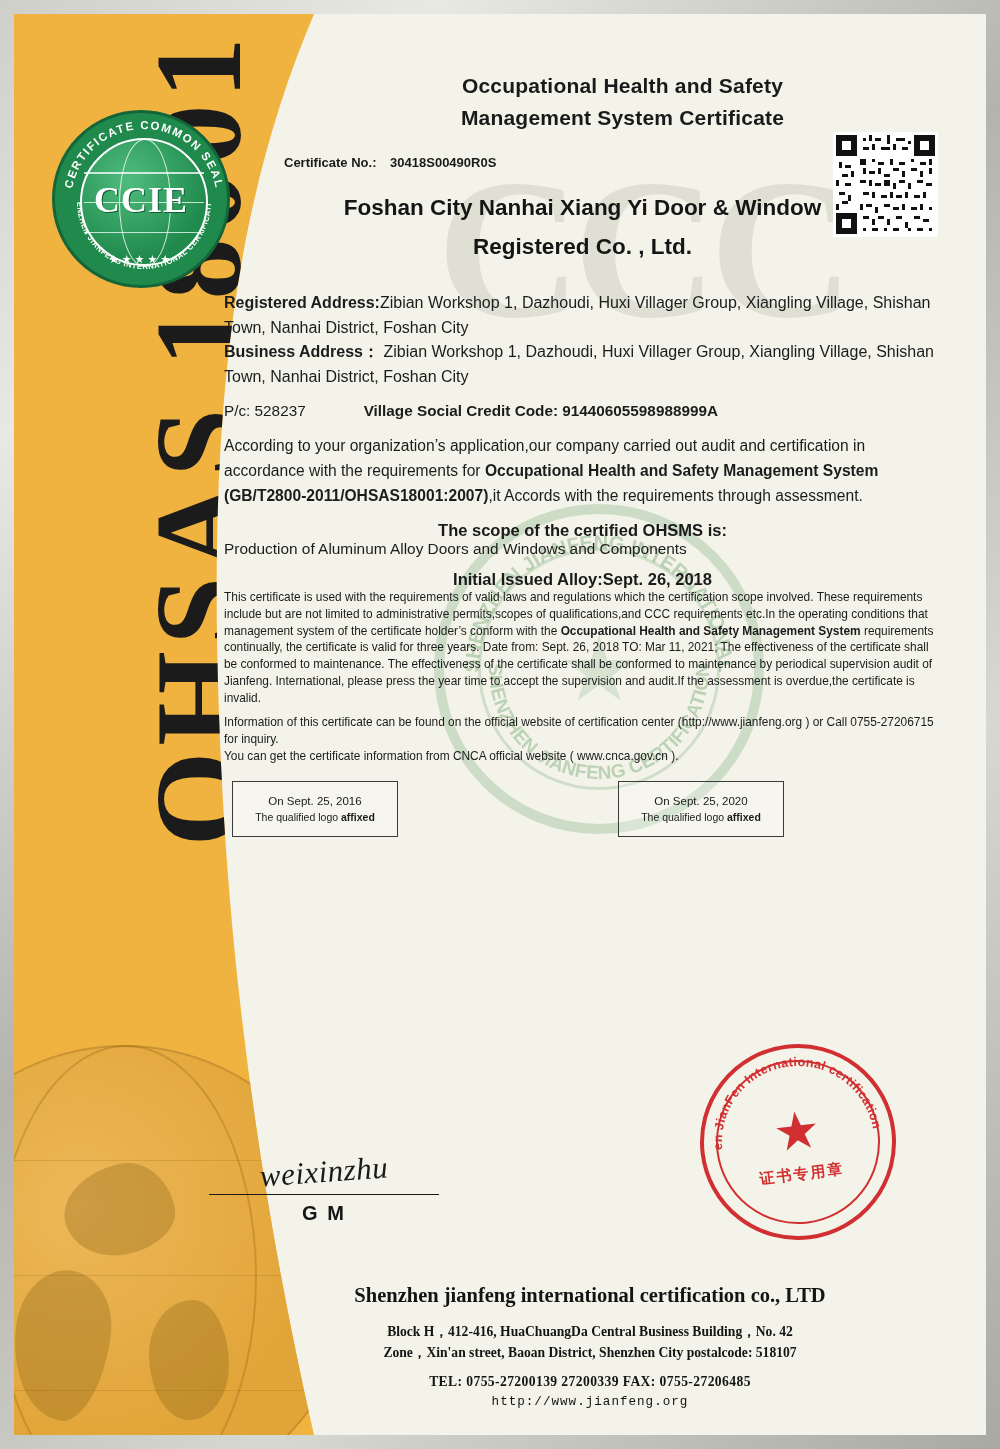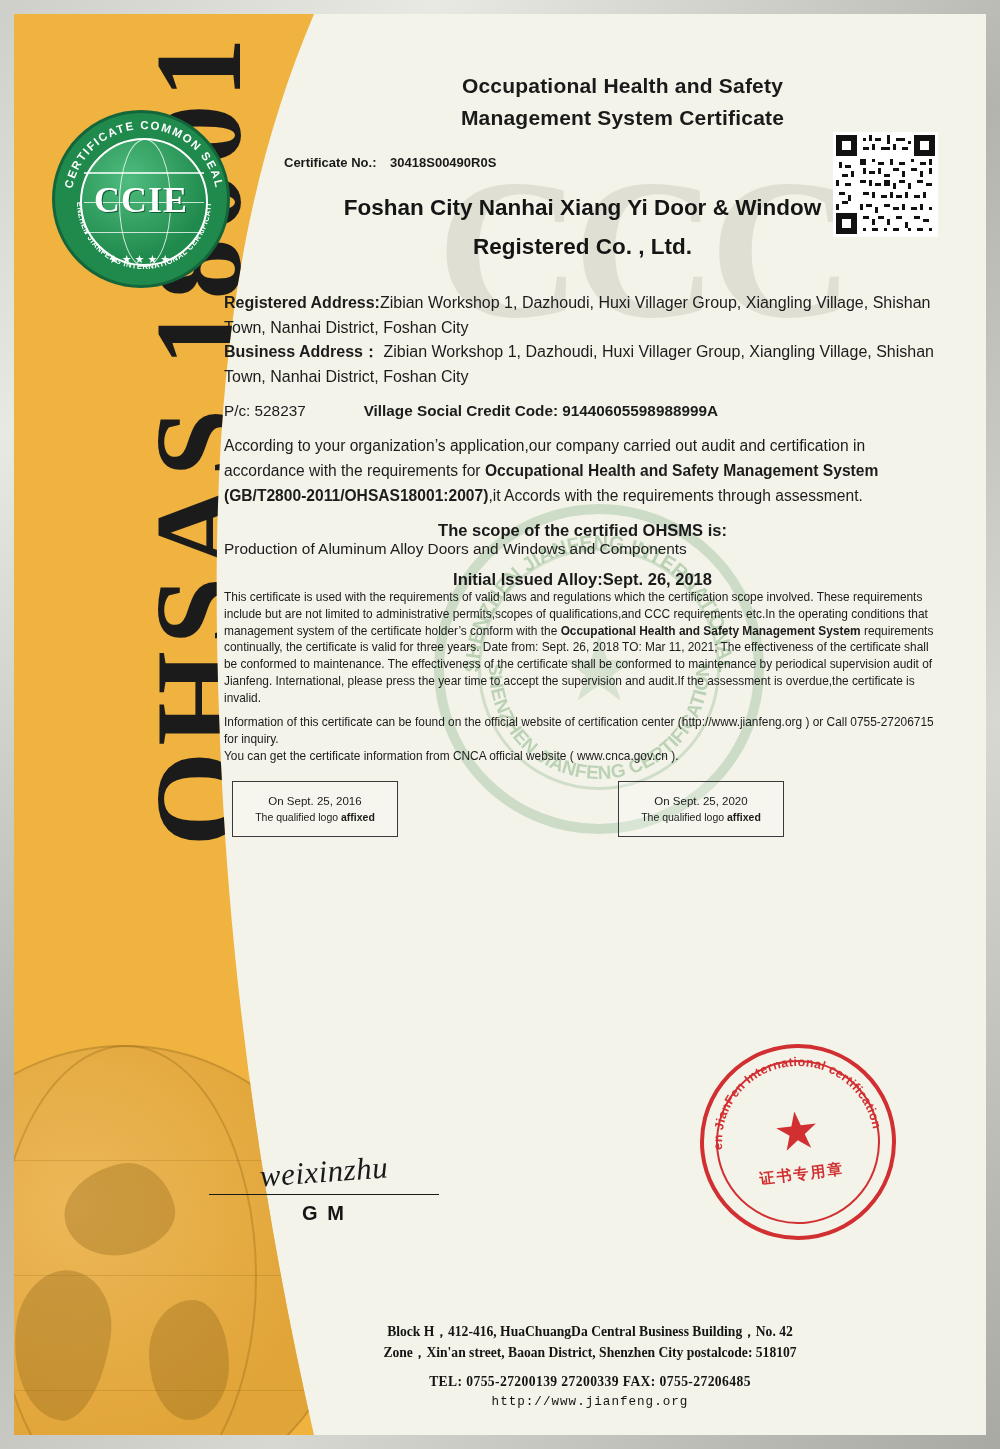--- a/index.html
+++ b/index.html
@@ -477,20 +477,21 @@
         </defs>
         <text font-size="12.5" letter-spacing="0.4">
           <textPath href="#rsTop" startOffset="50%" text-anchor="middle">ShenZhen JianFen International certification Co.,Ltd</textPath>
         </text>
       </svg>
       <div class="star">★</div>
       <div class="cn">证书专用章</div>
     </div>
 
     <div class="footer">
+      <div class="f-co">Shenzhen jianfeng international certification co., LTD</div>
       <div class="f-ad">
         <div>Block H，412-416, HuaChuangDa Central Business Building，No. 42</div>
         <div>Zone，Xin'an street, Baoan District, Shenzhen City  postalcode: 518107</div>
       </div>
       <div class="f-tel">TEL:  0755-27200139  27200339        FAX:  0755-27206485</div>
       <div class="f-url">http://www.jianfeng.org</div>
     </div>
 
   </div>
 </div>

